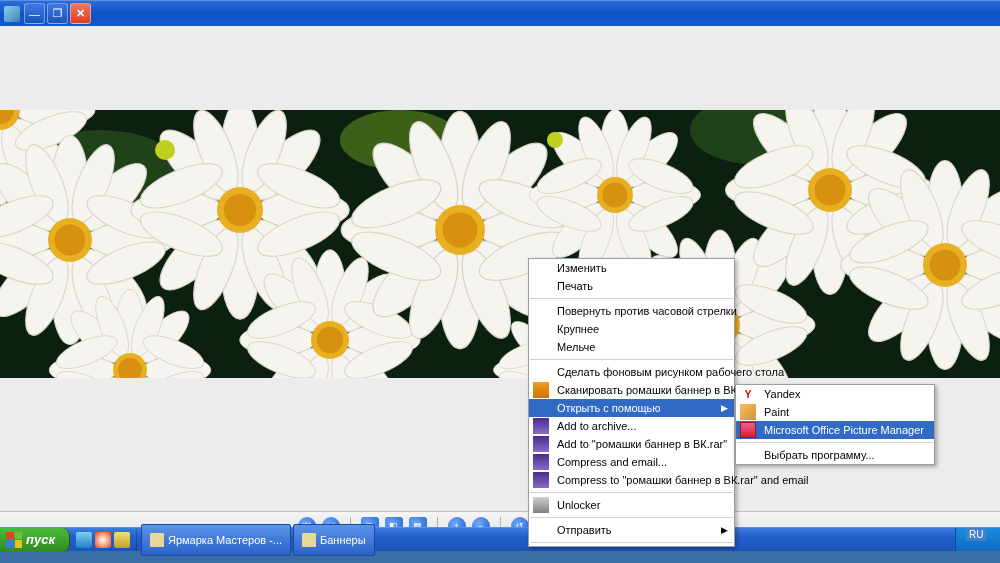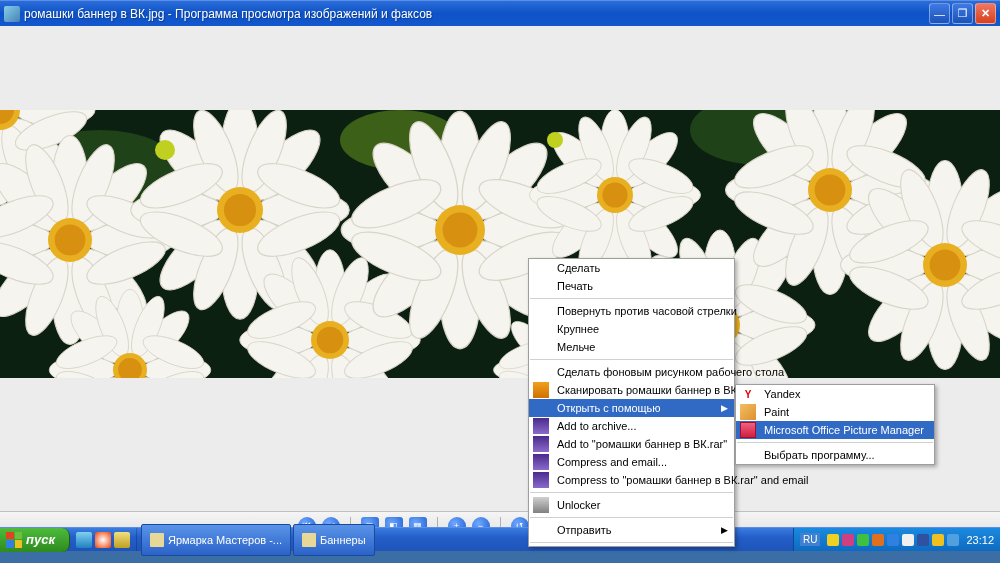--- a/index.html
+++ b/index.html
@@ -40,40 +40,39 @@
 .taskbar { position: absolute; bottom: 12px; left: 0; right: 0; height: 24px; background: linear-gradient(to bottom,#3a7de0 0%, #245ec9 40%, #1e54b8 100%); display: flex; align-items: center; color: #fff; font-size: 11px; border-top: 1px solid #5b8ee6; }
 .startbtn { height: 24px; padding: 0 14px 0 6px; background: linear-gradient(to bottom,#4dbb3c,#2e8a1f); display: flex; align-items: center; gap: 4px; font-style: italic; font-weight: bold; font-size: 13px; border-right: 1px solid #1e5a12; border-radius: 0 8px 8px 0; }
 .startbtn .logo { width: 16px; height: 16px; display: grid; grid-template-columns: 1fr 1fr; grid-template-rows: 1fr 1fr; gap: 1px; }
 .startbtn .logo span:nth-child(1){background:#e74020}.startbtn .logo span:nth-child(2){background:#6cc040}.startbtn .logo span:nth-child(3){background:#3080e0}.startbtn .logo span:nth-child(4){background:#f0c020}
 .ql { display: flex; align-items: center; gap: 3px; padding: 0 6px; border-right: 1px solid rgba(0,0,0,.2); height: 100%; }
 .qlicon { width: 16px; height: 16px; border-radius: 2px; }
 .tasks { display: flex; align-items: center; gap: 2px; padding: 0 4px; flex: 1; height: 100%; }
 .taskbtn { height: 32px; padding: 0 8px; background: linear-gradient(to bottom,#5a94e8,#2a62c8); border: 1px solid #1a4aa0; border-radius: 2px; display: flex; align-items: center; gap: 4px; max-width: 150px; overflow: hidden; }
 .taskbtn.active { background: linear-gradient(to bottom,#1e4a9a,#2858b0); border-color: #0a2a60; }
 .taskbtn .tic { width: 14px; height: 14px; background: #e8d898; border-radius: 1px; flex-shrink: 0; }
-.tray { display: flex; align-items: center; gap: 3px; padding: 0 6px; background: linear-gradient(to bottom,#1a8ae0,#0e6ac0); height: 100%; border-left: 1px solid #0a4a90; }
+.tray { display: flex; align-items: center; gap: 3px; padding: 0 6px; background: linear-gradient(to bottom,#1a8ae0,#0e6ac0); height: 100%; border-left: 1px solid #0a4a90; flex-direction: column; }
 .tray .lang { background: #4080d0; padding: 1px 3px; font-size: 10px; margin-right: 4px; }
 .tray .tri { width: 12px; height: 12px; border-radius: 2px; }
 .tray .clock { font-size: 11px; margin-left: 4px; }
 
 
 .ic-winrar { background: linear-gradient(#4a2a8a,#8a6aca); }
 .ic-orange { background: linear-gradient(#f0a020,#d07000); }
 .ic-lock { background: linear-gradient(#d0d0d0,#808080); }
 .ic-pv { background: linear-gradient(#80c0f0,#3080d0); }
 .ic-y { background: #fff; color:#d00; font-weight:bold; font-size:10px; border-radius:8px; }
 .ic-paint { background: linear-gradient(135deg,#f0c060,#e09030); }
 .ic-mspm { background: linear-gradient(#f06080,#d02040); border:1px solid #a01030; }
 </style>
 </head>
 <body>
 
 <div class="titlebar">
   <div class="icon"></div>
-  <div class="title">ромашки баннер в ВК.jpg - Программа просмотра изображений и факсов</div>
   <div class="winbtns">
     <div class="winbtn min">—</div>
     <div class="winbtn max">❐</div>
     <div class="winbtn close">✕</div>
   </div>
 </div>
 
 <div class="viewer">
   <div class="canvas">
     <div class="image-wrap">
@@ -140,21 +139,21 @@
     <div class="tbtn sq">⎙</div>
     <div class="tbtn sq">❐</div>
     <div class="tdiv"></div>
     <div class="tbtn sq">✎</div>
     <div class="tbtn">?</div>
   </div>
 </div>
 
 <div class="ctxmenu ctx1" id="cm1">
     <div class="mi">
-      <span>Сделать</span>
+      <span>Изменить</span>
     </div>
     <div class="mi">
       <span>Печать</span>
     </div>
     <div class="sep"></div>
     <div class="mi">
       <span>Повернуть против часовой стрелки</span>
     </div>
     <div class="mi">
       <span>Крупнее</span>

